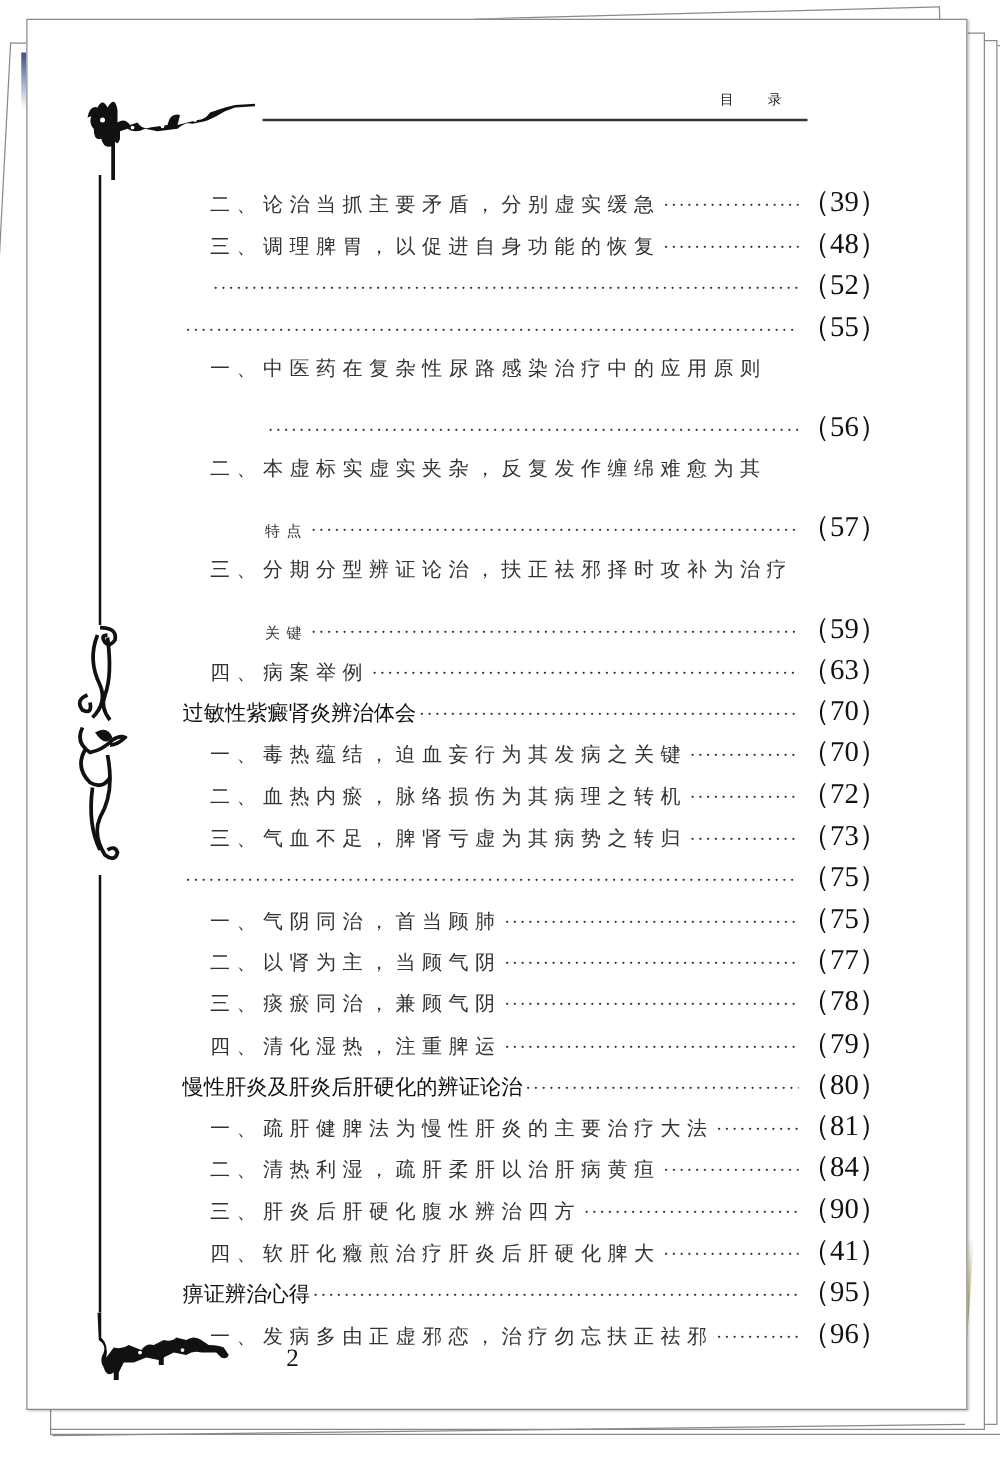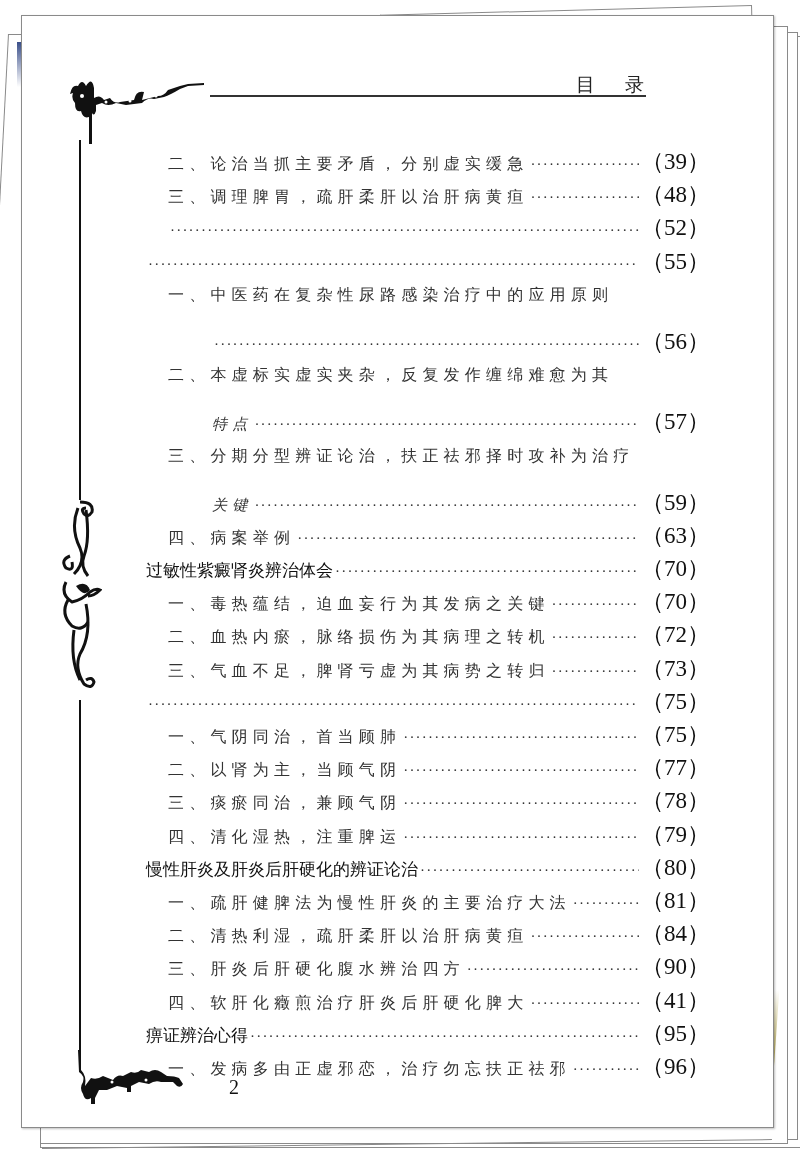--- a/index.html
+++ b/index.html
@@ -27,21 +27,21 @@
     .orn-bot { left: 66px; top: 1050px; }
     .vline { position: absolute; left: 79px; width: 1.5px; background: #111; }
     .vline-1 { top: 140px; height: 360px; }
     .vline-2 { top: 700px; height: 350px; }
 
     
     .header-line { position: absolute; left: 210px; top: 95px; width: 436px; height: 2px; background: #333; }
     .running-head {
       position: absolute; left: 576px; top: 72px;
       font-family: "DejaVu Serif", "Liberation Serif", serif;
-      font-size: 19px; letter-spacing: 12px; color: #222;
+      font-size: 11px; letter-spacing: 12px; color: #222;
     }
     .page-number {
       position: absolute; left: 229px; top: 1076px;
       font-family: "Liberation Serif", "DejaVu Serif", serif;
       font-size: 20px; color: #111;
     }
 
     
     .toc { position: absolute; left: 146px; top: 145px; width: 564px; }
     .toc-line {
@@ -56,21 +56,21 @@
     .toc-line .leader::before {
       content: "··································································································································";
     }
     .toc-line .page {
       flex: 0 0 auto; font-family: "Liberation Serif", "DejaVu Serif", serif; font-size: 23px; color: #111;
     }
     .lvl1 .title { font-size: 17px; letter-spacing: 0px; color: #111; font-weight: normal; }
     .lvl2 { padding-left: 22px; }
     .lvl2 .title { font-size: 16px; letter-spacing: 5.2px; color: #333; }
     .cont { padding-left: 66px; margin-top: 14px; }
-    .cont .title { font-size: 15px; letter-spacing: 5.2px; color: #333; font-style: italic; }
+    .cont .title { font-size: 12px; letter-spacing: 5.2px; color: #333; }
   </style>
 </head>
 <body>
 
 <div class="sheet sheet-r3"></div>
 <div class="sheet sheet-r2"></div>
 <div class="sheet sheet-r1"></div>
 <div class="sheet sheet-back-top"></div>
 <div class="sheet sheet-left-tilt"></div>
 <div class="blue-strip"></div>
@@ -118,21 +118,21 @@
 <div class="running-head">目 录</div>
 <div class="header-line"></div>
 
 <div class="toc">
   <div class="toc-line lvl2">
       <span class="title">二、论治当抓主要矛盾，分别虚实缓急</span>
       <span class="leader"></span>
       <span class="page">（39）</span>
     </div>
   <div class="toc-line lvl2">
-      <span class="title">三、调理脾胃，疏肝柔肝以治肝病黄疸</span>
+      <span class="title">三、调理脾胃，以促进自身功能的恢复</span>
       <span class="leader"></span>
       <span class="page">（48）</span>
     </div>
   <div class="toc-line lvl2">
       <span class="leader"></span>
       <span class="page">（52）</span>
     </div>
   <div class="toc-line lvl1">
       <span class="leader"></span>
       <span class="page">（55）</span>

